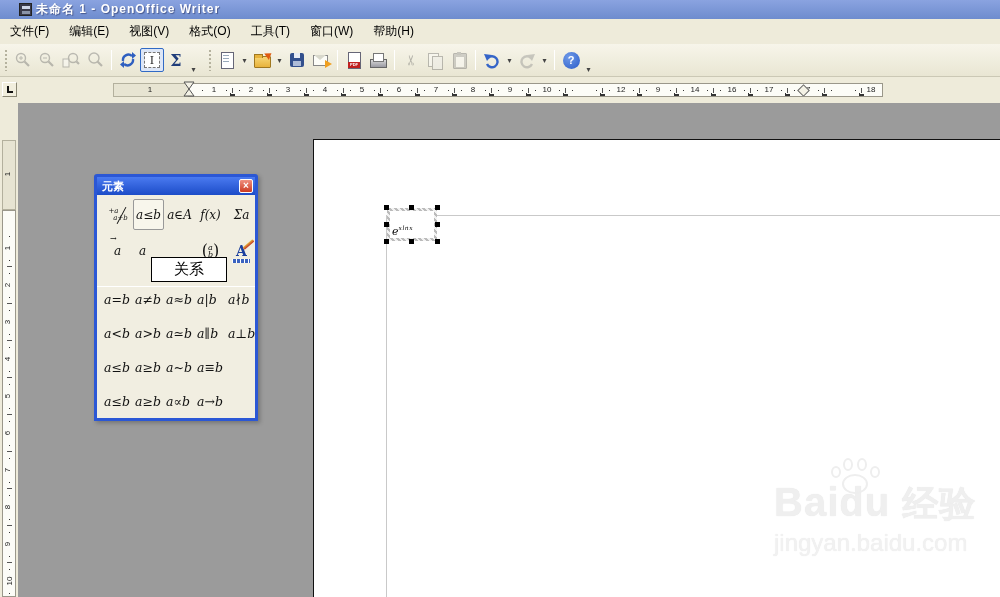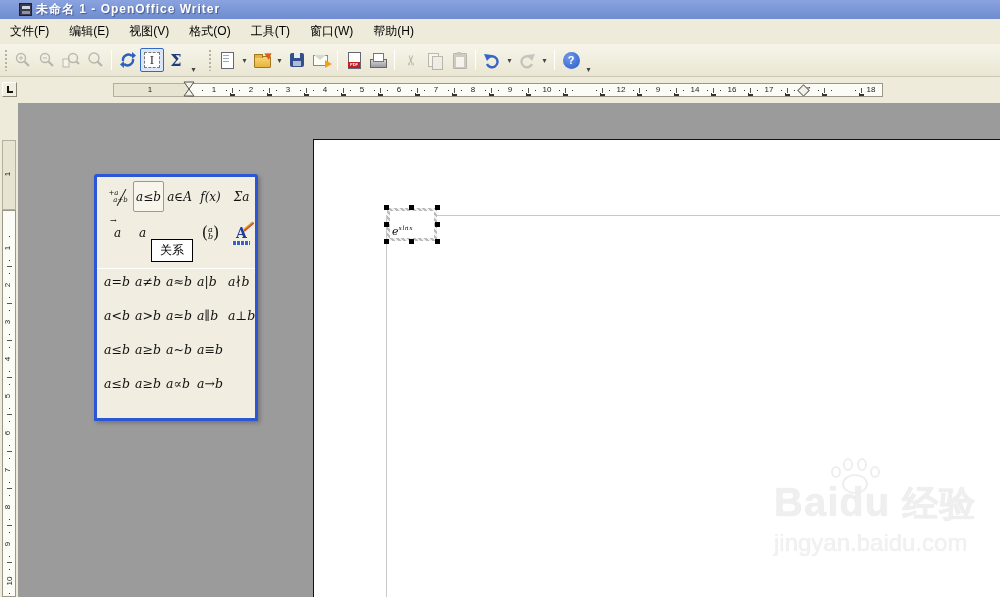--- a/index.html
+++ b/index.html
@@ -135,21 +135,21 @@
   .frac .slash { position:absolute; left:1px; top:-2px; width:1px; height:19px; background:#111; transform:rotate(28deg); transform-origin:center; left:11px; }
   .vec-arrow { position:absolute; top:-1px; left:8px; font-size:8px; font-style:normal; }
   .binom { display:flex; align-items:center; font-size:8px; font-style:italic; }
   .binom .paren { font-size:16px; font-style:normal; }
   .binom .col { display:flex; flex-direction:column; line-height:7px; }
   .others-A { color:#1b3f9e; font-weight:bold; font-size:14px; font-style:normal; }
   .pencil { position:absolute; right:2px; top:8px; width:13px; height:3px; background:linear-gradient(#e8b840,#c03020); transform:rotate(-40deg); border-radius:1px; }
   .mini-ruler { position:absolute; left:6px; bottom:3px; width:18px; height:4px; background:#3a62c0;
     background-image:repeating-linear-gradient(90deg,#fff 0 1px,transparent 1px 4px); }
   #cat-tooltip { position:absolute; left:54px; top:62px; background:#fff; border:1px solid #000;
-    font-family:Liberation Sans, sans-serif; font-size:12px; padding:2px 8px; z-index:5; white-space:nowrap; }
+    font-family:Liberation Sans, sans-serif; font-size:15px; padding:2px 22px; z-index:5; white-space:nowrap; }
   #palette-sep { position:absolute; left:0; top:91px; width:100%; height:1px; background:#a8a592; border-bottom:1px solid #fff; }
   .rel-row { position:absolute; left:7px; display:flex; }
   .rel-cell { width:31px; font-style:italic; font-size:12.5px; color:#111; }
 
   [data-interactable] { }
 </style>
 </head>
 <body>
 
 <div id="titlebar" data-interactable="true">
@@ -462,20 +462,24 @@
             <i class="t3"></i>
             <i class="t4"></i>
           </span>
       </div>
       <div id="wm-line2" data-interactable="false">jingyan.baidu.com</div>
     </div>
   </div>
 </div>
 
 <div id="palette" data-interactable="true">
+  <div id="palette-titlebar" data-interactable="true">
+    <span id="palette-title" data-interactable="false">元素</span>
+    <div id="palette-close" data-interactable="true">×</div>
+  </div>
   <div id="palette-body" data-interactable="false">
     <div id="cat-row1" class="cat-row" data-interactable="false">
       <div class="cat-btn" data-interactable="true">
         <span class="frac" data-interactable="false">
           <span class="top">+a</span>
           <span class="slash"></span>
           <span class="bot">a+b</span>
         </span>
       </div>
       <div class="cat-btn selected" data-interactable="true">a≤b</div>

